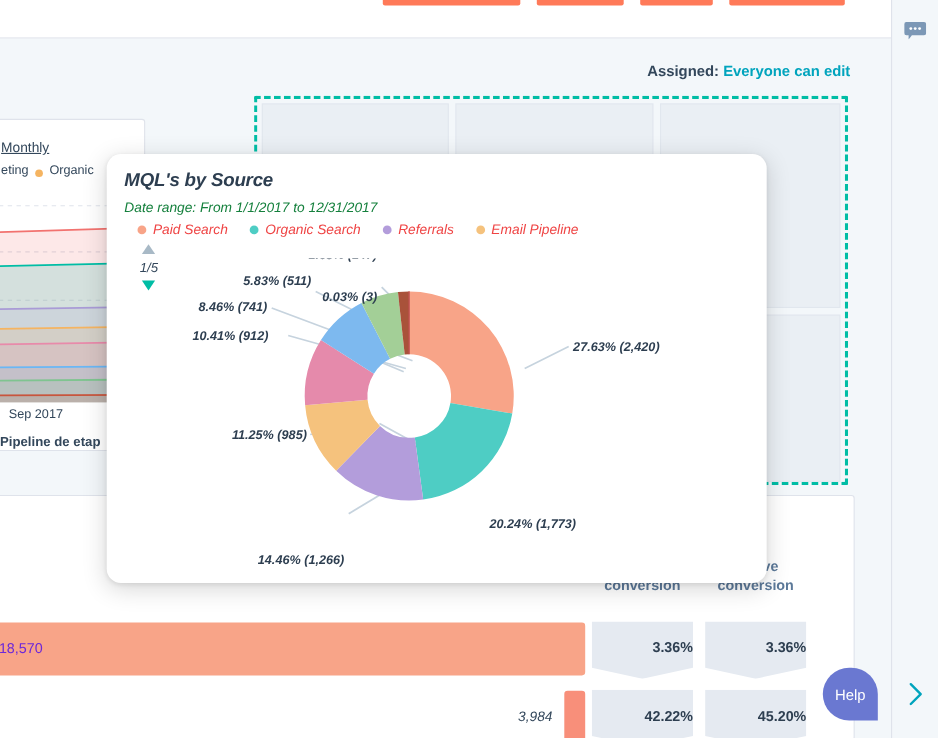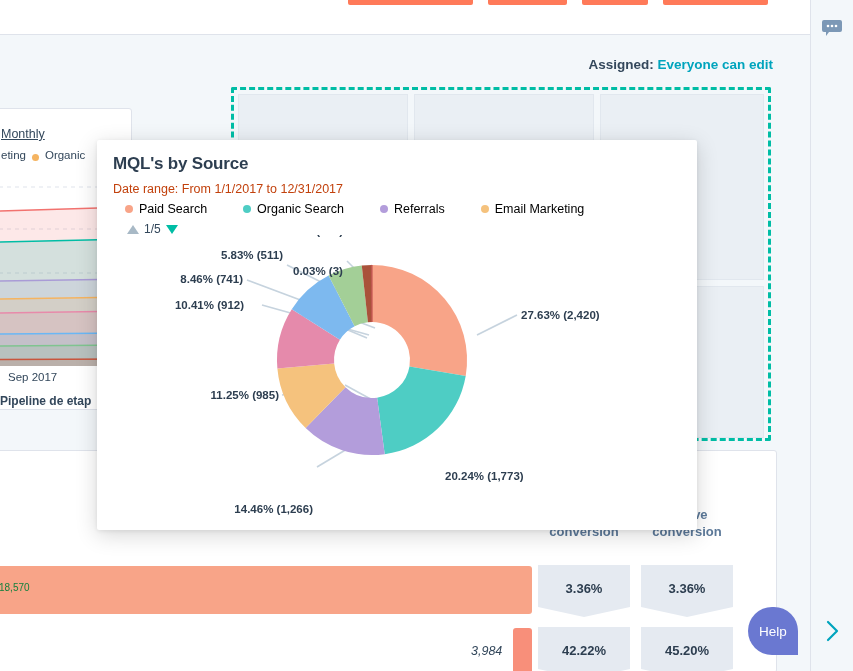--- a/index.html
+++ b/index.html
@@ -32,42 +32,42 @@
   #left-card .lc-xlabel{position:absolute;left:137px;top:262px;font-size:11.5px;color:#33475b;}
   #left-card .lc-sub{position:absolute;left:125px;top:285px;font-size:12px;font-weight:bold;color:#33475b;white-space:nowrap;}
   #left-chart-svg{position:absolute;left:0;top:62px;}
 
   
   #drop-zone{left:231px;top:87px;width:540px;height:354px;border:3px dashed #00bda5;border-radius:2px;box-sizing:border-box;}
   .ph-card{position:absolute;background:#eaeff4;border:1px solid #e1e7ee;box-sizing:border-box;}
 
   
   #mql-card{left:97px;top:140px;width:600px;height:390px;background:#ffffff;
-    box-shadow:0 5px 22px rgba(0,0,0,0.16), 0 1px 4px rgba(0,0,0,0.08);border-radius:2px;}
+    box-shadow:0 5px 22px rgba(0,0,0,0.16), 0 1px 4px rgba(0,0,0,0.08);border-radius:13px;font-style:italic;}
   #mql-title{position:absolute;left:16px;top:14px;font-size:17px;font-weight:bold;color:#2d3e50;letter-spacing:-0.2px;}
-  #mql-daterange{position:absolute;left:16px;top:42px;font-size:12.5px;color:#c2410c;}
-  #mql-legend{position:absolute;left:28px;top:62px;display:flex;align-items:center;gap:36px;font-size:12.5px;color:#000000;}
+  #mql-daterange{position:absolute;left:16px;top:42px;font-size:12.5px;color:#15803d;}
+  #mql-legend{position:absolute;left:28px;top:62px;display:flex;align-items:center;gap:20px;font-size:12.5px;color:#ef4444;}
   #mql-legend .lg{display:flex;align-items:center;gap:6px;white-space:nowrap;}
   #mql-legend .dot{width:8px;height:8px;border-radius:50%;}
-  #mql-pager{position:absolute;left:30px;top:82px;display:flex;align-items:center;gap:5px;font-size:12px;color:#33475b;}
+  #mql-pager{position:absolute;left:30px;top:82px;display:flex;align-items:center;gap:5px;font-size:12px;color:#33475b;flex-direction:column;}
   .tri{width:0;height:0;display:inline-block;}
   .tri-up{border-left:6px solid transparent;border-right:6px solid transparent;border-bottom:9px solid #a8b9c6;}
   .tri-down{border-left:6px solid transparent;border-right:6px solid transparent;border-top:9px solid #00bda5;}
   #donut-wrap{position:absolute;left:0;top:95px;width:600px;height:295px;}
   .slice-label{fill:#2d3e50;font-family:"Liberation Sans", sans-serif;font-size:11.5px;font-weight:bold;}
 
   
   #bottom-card{left:-260px;top:450px;width:1035px;height:221px;background:#ffffff;border:1px solid #dfe3eb;border-radius:3px;overflow:hidden;}
   .col-head{position:absolute;font-size:13px;font-weight:bold;color:#5c7999;text-align:center;}
   .fbar{position:absolute;background:#f8a488;border-radius:3px;}
   .fbar2{position:absolute;background:#f88f7a;border-radius:3px;}
-  .fval-in{position:absolute;font-size:10px;color:#15803d;}
+  .fval-in{position:absolute;font-size:13px;color:#6d28d9;}
   .fval-out{position:absolute;font-size:12.5px;color:#33475b;}
   .chev-cell{position:absolute;width:92px;height:66px;}
-  .chev-cell .txt{position:absolute;left:0;top:24px;width:92px;text-align:center;font-size:13px;font-weight:bold;color:#2d3e50;}
+  .chev-cell .txt{position:absolute;left:0;top:24px;width:92px;text-align:right;font-size:13px;font-weight:bold;color:#2d3e50;}
 
   
   #help-btn{left:748px;top:607px;width:50px;height:48px;background:#6a78d1;
     border-radius:24px 24px 0 24px;color:#fff;font-size:13.5px;
     display:flex;align-items:center;justify-content:center;}
   #next-chevron{left:822px;top:618px;width:22px;height:26px;}
 </style>
 </head>
 <body>
 
@@ -190,21 +190,21 @@
     <span class="lg">
       <span class="dot" style="background:#4ecdc4;"></span>
       <span>Organic Search</span>
     </span>
     <span class="lg">
       <span class="dot" style="background:#b39ddb;"></span>
       <span>Referrals</span>
     </span>
     <span class="lg">
       <span class="dot" style="background:#f5c27d;"></span>
-      <span>Email Marketing</span>
+      <span>Email Pipeline</span>
     </span>
   </div>
 
   <div id="mql-pager">
     <span class="tri tri-up"></span>
     <span>1/5</span>
     <span class="tri tri-down"></span>
   </div>
 
   <div id="donut-wrap">

